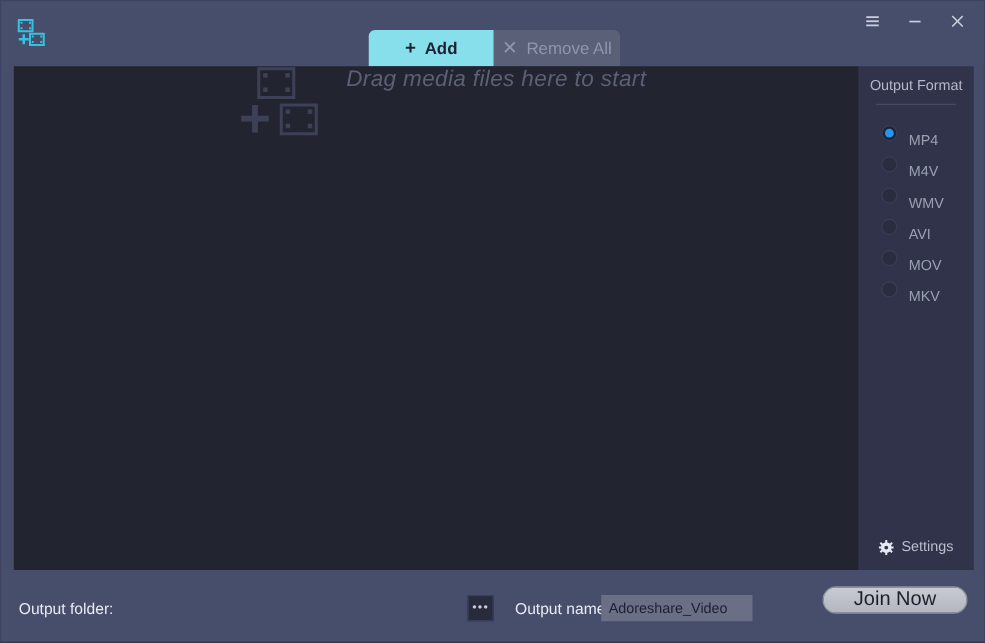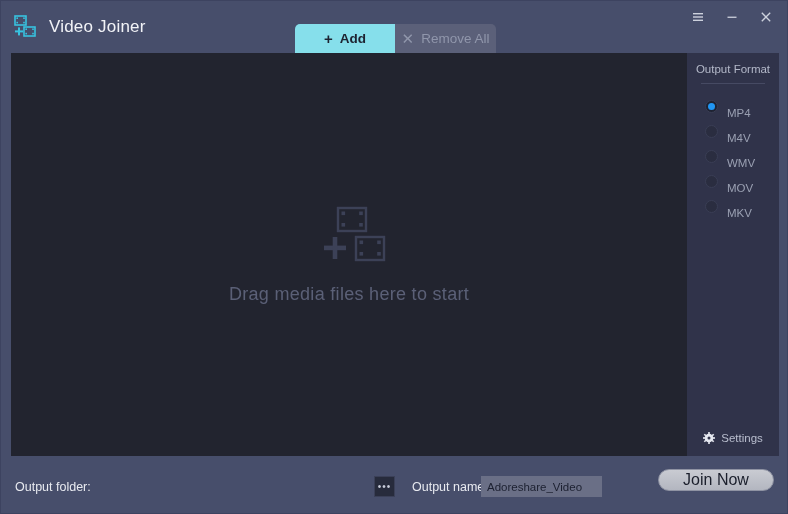--- a/index.html
+++ b/index.html
@@ -90,24 +90,25 @@
   .dropzone {
     position: absolute;
     left: 10px; top: 52px;
     width: 676px; height: 405px;
     background: #22242f;
   }
   .drop-inner {
     position: absolute;
     left: 0; right: 0; top: 0; bottom: 0;
     display: flex;
-    flex-direction: column;
-    align-items: center;
+    flex-direction: row;
+    align-items: flex-start;
     justify-content: center;
     gap: 22px;
+    font-style: italic;
   }
   .drop-icon { width: 66px; height: 56px; display:block; margin-left: 8px;}
   .drop-text {
     color: #5b6077;
     font-size: 18px;
     letter-spacing: .3px;
   }
 
   
   .sidepanel {
@@ -257,21 +258,20 @@
           <rect x="10.2" y="7.8" width="1.6" height="1.6" fill="#37c3e0"></rect>
           <rect x="11" y="13" width="11" height="9" fill="none" stroke="#37c3e0" stroke-width="1.6"></rect>
           <rect x="12.4" y="14.4" width="1.6" height="1.6" fill="#37c3e0"></rect>
           <rect x="12.4" y="18.8" width="1.6" height="1.6" fill="#37c3e0"></rect>
           <rect x="19.2" y="14.4" width="1.6" height="1.6" fill="#37c3e0"></rect>
           <rect x="19.2" y="18.8" width="1.6" height="1.6" fill="#37c3e0"></rect>
           <rect x="2" y="16.4" width="8" height="2" fill="#37c3e0"></rect>
           <rect x="5" y="13.4" width="2" height="8" fill="#37c3e0"></rect>
         </svg>
       </span>
-      <span class="brand-title">Video Joiner</span>
     </div>
 
     <div class="wincontrols">
       <div class="winbtn">
         <svg width="14" height="14" viewBox="0 0 14 14">
           <rect x="2" y="3" width="10" height="1.4" fill="#cdd1dd"></rect>
           <rect x="2" y="6.3" width="10" height="1.4" fill="#cdd1dd"></rect>
           <rect x="2" y="9.6" width="10" height="1.4" fill="#cdd1dd"></rect>
         </svg>
       </div>
@@ -334,20 +334,24 @@
       <div class="format-row">
         <span class="radio"></span>
         <span class="format-label">M4V</span>
       </div>
       <div class="format-row">
         <span class="radio"></span>
         <span class="format-label">WMV</span>
       </div>
       <div class="format-row">
         <span class="radio"></span>
+        <span class="format-label">AVI</span>
+      </div>
+      <div class="format-row">
+        <span class="radio"></span>
         <span class="format-label">MOV</span>
       </div>
       <div class="format-row">
         <span class="radio"></span>
         <span class="format-label">MKV</span>
       </div>
     </div>
 
     <div class="settings">
       <span>

